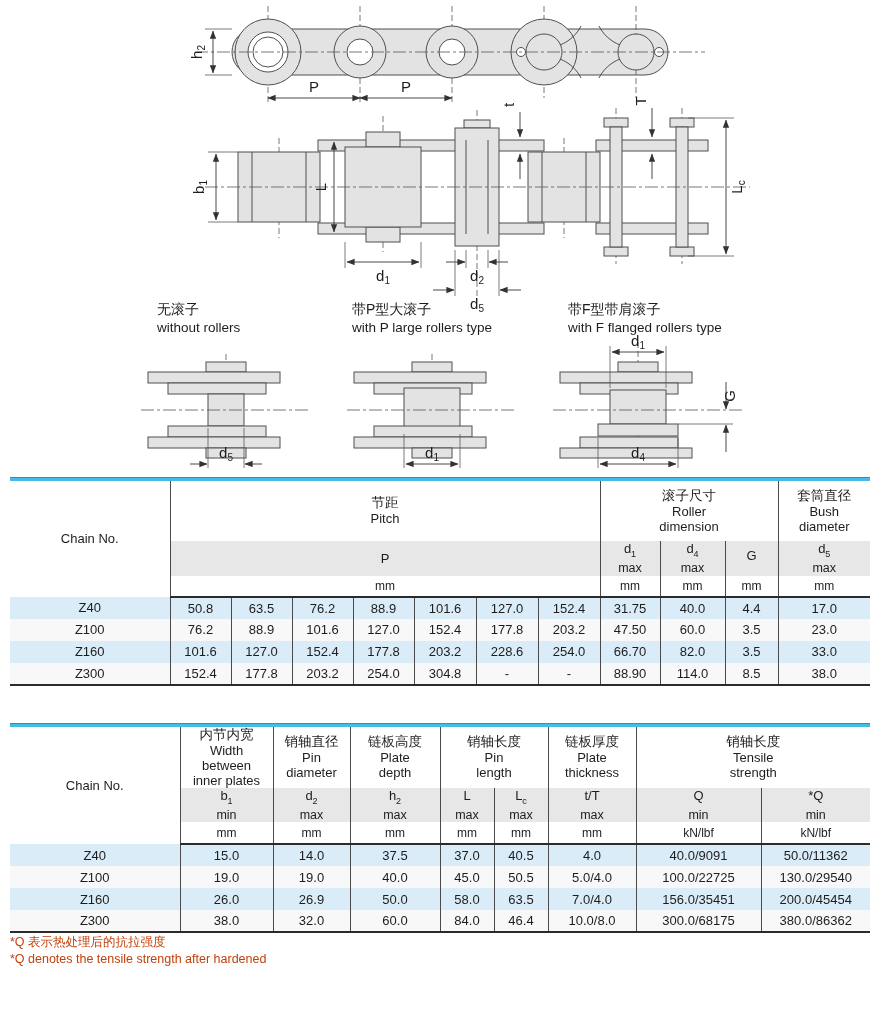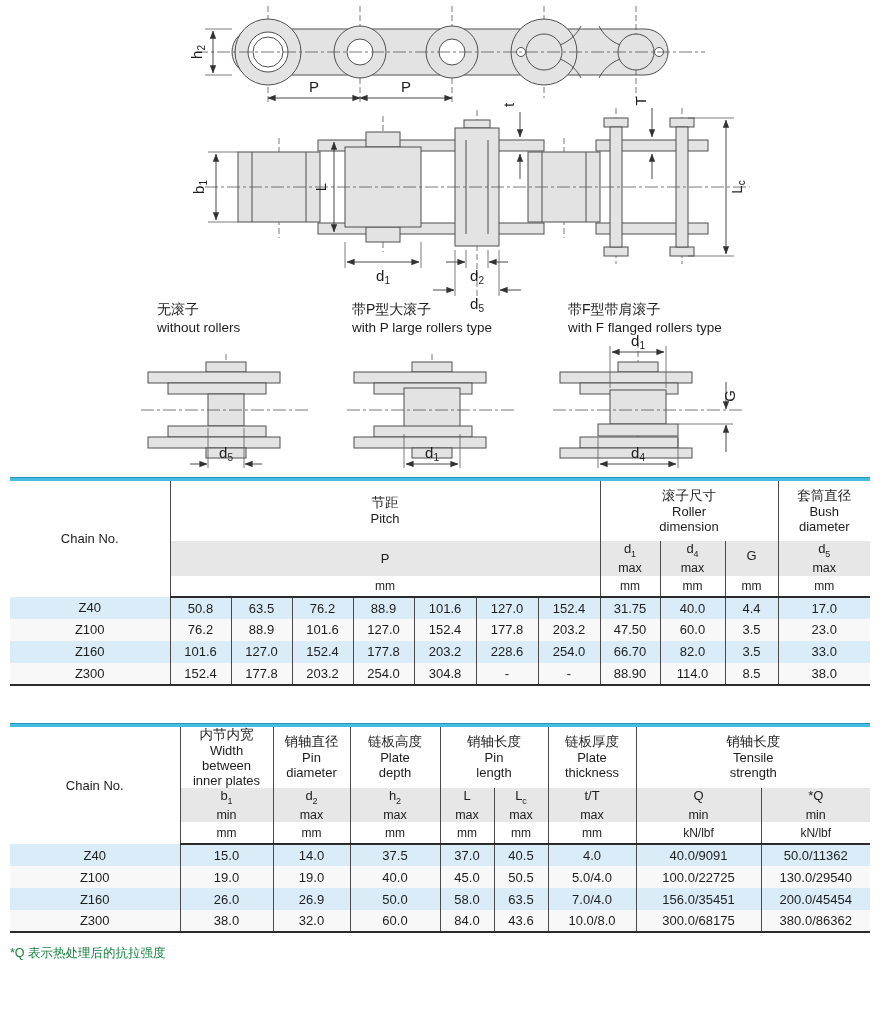--- a/index.html
+++ b/index.html
@@ -46,21 +46,21 @@
   .t1 tr.rowB th { height:35px; }
   .t1 tr.rowC th { height:21px; }
   .t1 tbody td   { height:22px; }
   .t2 tr.rowA th { height:52px; }
   .t2 tr.rowB th { height:31px; }
   .t2 tr.rowC th { height:22px; }
   .t2 tbody td   { height:22px; }
   .spec tbody tr:nth-child(odd)  { background:#d9ecf8; }
   .spec tbody tr:nth-child(even) { background:#f8f8f8; }
 
-  .footnotes { margin:12px 0 0 10px; font-size:12.5px; line-height:17px; color:#15803d; }
+  .footnotes { margin:1px 0 0 10px; font-size:12.5px; line-height:17px; color:#c2410c; }
 </style>
 </head>
 <body>
 
 <div class="page">
 
   <svg class="drawing" width="884" height="474" viewBox="0 0 884 474">
     <defs>
       <marker id="ar" orient="auto" markerWidth="9" markerHeight="8" refX="8.5" refY="3.5">
         <path d="M0,0 L9,3.5 L0,7 Z" fill="#333"></path>
@@ -509,26 +509,27 @@
           <td class="vr">7.0/4.0</td>
           <td class="vr">156.0/35451</td>
           <td>200.0/45454</td>
         </tr>
         <tr>
           <td class="vr">Z300</td>
           <td class="vr">38.0</td>
           <td class="vr">32.0</td>
           <td class="vr">60.0</td>
           <td class="vr">84.0</td>
-          <td class="vr">43.6</td>
+          <td class="vr">46.4</td>
           <td class="vr">10.0/8.0</td>
           <td class="vr">300.0/68175</td>
           <td>380.0/86362</td>
         </tr>
       </tbody>
     </table>
   </div>
 
   <div class="footnotes">
     <div>*Q 表示热处理后的抗拉强度</div>
+    <div>*Q denotes the tensile strength after hardened</div>
   </div>
 
 </div>
 
 </body></html>

